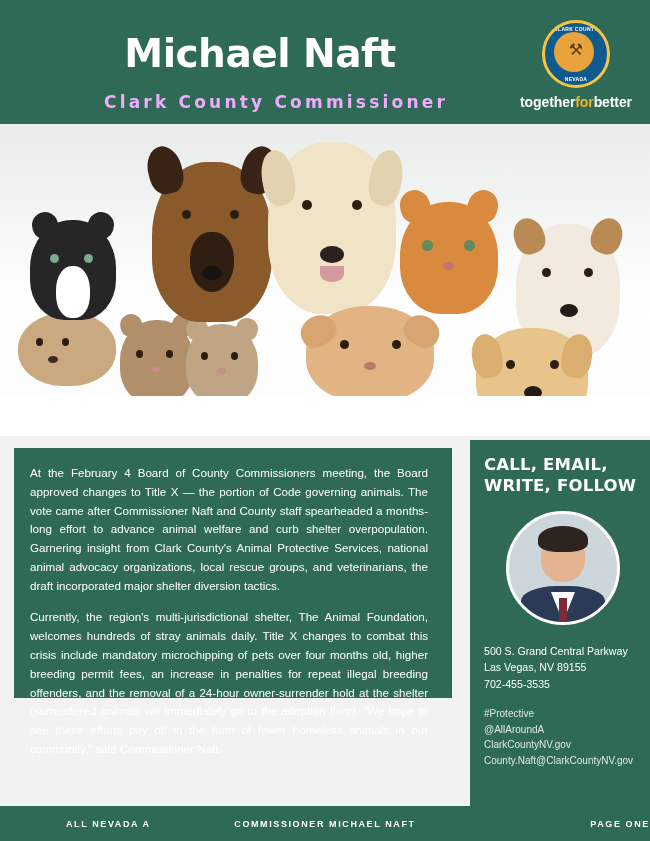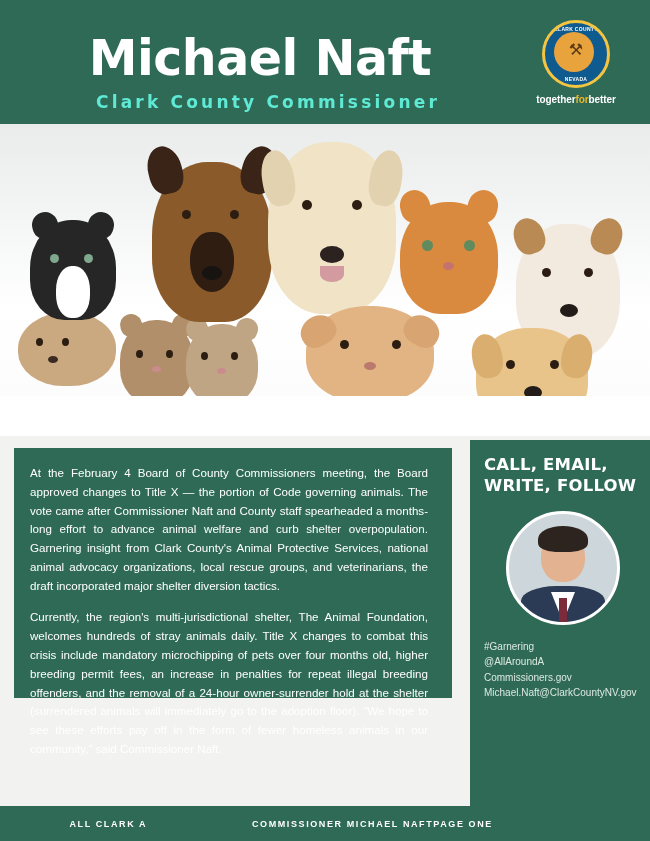--- a/index.html
+++ b/index.html
@@ -29,32 +29,32 @@
     width: 650px;
     height: 124px;
     background: #2f6a56;
   }
   .header-title {
     position: absolute;
     left: 0; top: 34px;
     width: 520px;
     text-align: center;
     color: #ffffff;
-    font-size: 49px;
+    font-size: 39px;
     font-weight: bold;
     letter-spacing: -0.5px;
     line-height: 1;
     font-family: "DejaVu Sans", sans-serif;
   }
   .header-subtitle {
     position: absolute;
-    left: 8px; top: 92px;
+    left: 16px; top: 92px;
     width: 520px;
     text-align: center;
-    color: #5eead4;
+    color: #f0abfc;
     font-size: 17px;
     font-weight: bold;
     letter-spacing: 3.2px;
     font-family: "DejaVu Sans", sans-serif;
   }
 
   
   .logo-wrap {
     position: absolute;
     right: 18px;
@@ -97,21 +97,21 @@
   }
   .seal-glyph {
     position: absolute;
     left: 0; right: 0; top: 19px;
     font-size: 16px;
     line-height: 1;
     color: #5a3a16;
   }
   .logo-tagline {
     margin-top: 6px;
-    font-size: 10px;
+    font-size: 14px;
     color: #ffffff;
     font-weight: bold;
     letter-spacing: -0.1px;
   }
   .logo-tagline .accent { color: #f0b429; }
 
   
   .date-tab {
     position: absolute;
     left: 0; top: 124px;
@@ -272,22 +272,22 @@
     height: 35px;
     background: #2f6a56;
     color: #ffffff;
     font-size: 9px;
     font-weight: bold;
     letter-spacing: 1.6px;
     display: flex;
     align-items: center;
   }
   .footer .f1 { width: 33.33%; text-align: center; }
-  .footer .f2 { width: 33.33%; text-align: right; }
-  .footer .f3 { width: 33.33%; text-align: left; }
+  .footer .f2 { width: 33.33%; text-align: center; }
+  .footer .f3 { width: 33.33%; text-align: right; }
 </style>
 </head>
 <body>
 
 <div class="page">
 
   <div class="header">
     <div class="header-title">Michael Naft</div>
     <div class="header-subtitle">Clark County Commissioner</div>
 
@@ -397,27 +397,32 @@
 
   <div class="sidebar">
     <div class="sidebar-title">CALL, EMAIL, WRITE, FOLLOW</div>
     <div class="avatar">
       <div class="shirt"></div>
       <div class="face"></div>
       <div class="hair"></div>
       <div class="collar"></div>
       <div class="tie"></div>
     </div>
+    <div class="contact">
+      <div>500 S. Grand Central Parkway</div>
+      <div>Las Vegas, NV 89155</div>
+      <div>702-455-3535</div>
+    </div>
     <div class="social">
-      <div>#Garnering</div>
+      <div>#Protective</div>
       <div>@AllAroundA</div>
-      <div>Commissioners.gov</div>
-      <div>Michael.Naft@ClarkCountyNV.gov</div>
+      <div>ClarkCountyNV.gov</div>
+      <div>County.Naft@ClarkCountyNV.gov</div>
     </div>
   </div>
 
   <div class="footer">
-    <div class="f1">ALL CLARK A</div>
+    <div class="f1">ALL NEVADA A</div>
     <div class="f2">COMMISSIONER MICHAEL NAFT</div>
     <div class="f3">PAGE ONE</div>
   </div>
 
 </div>
 
 </body></html>

